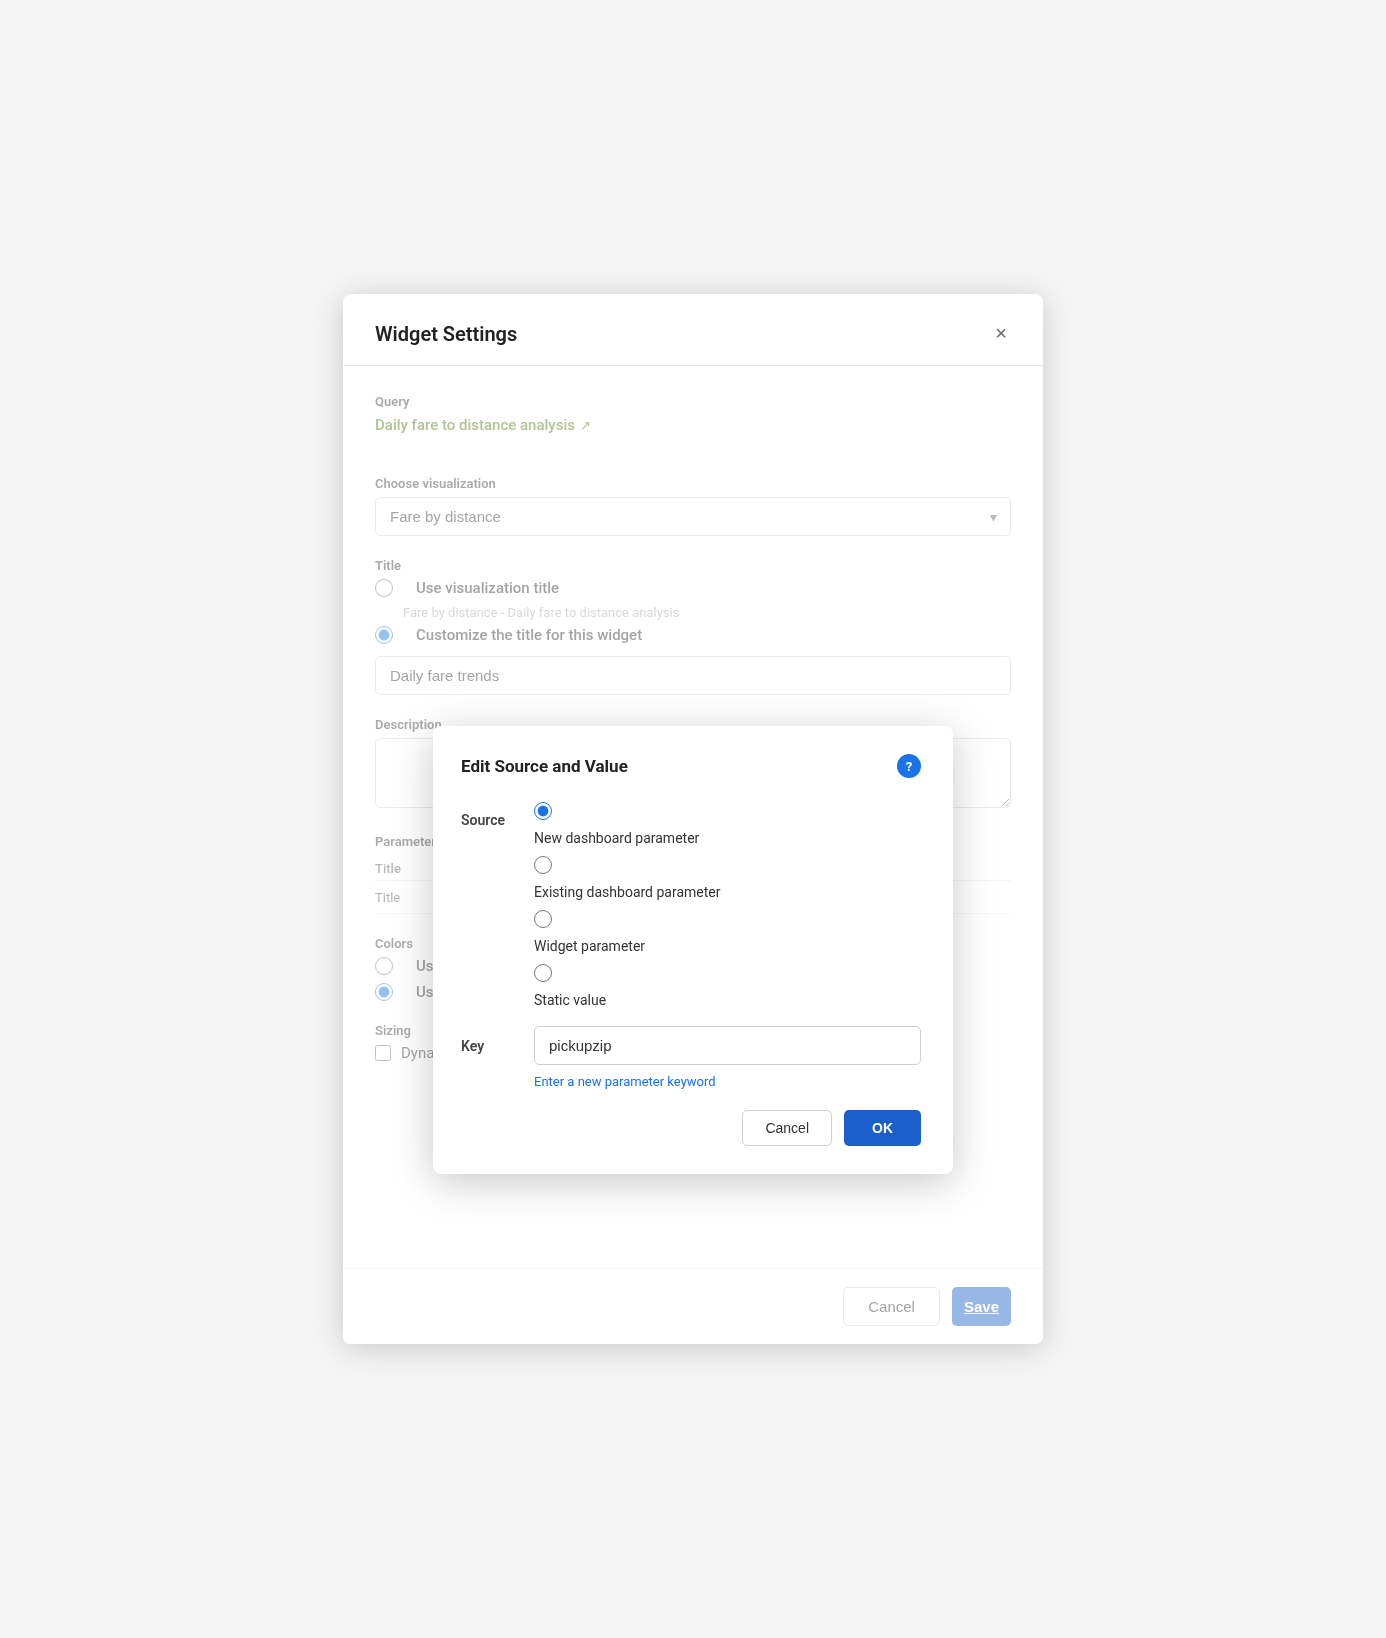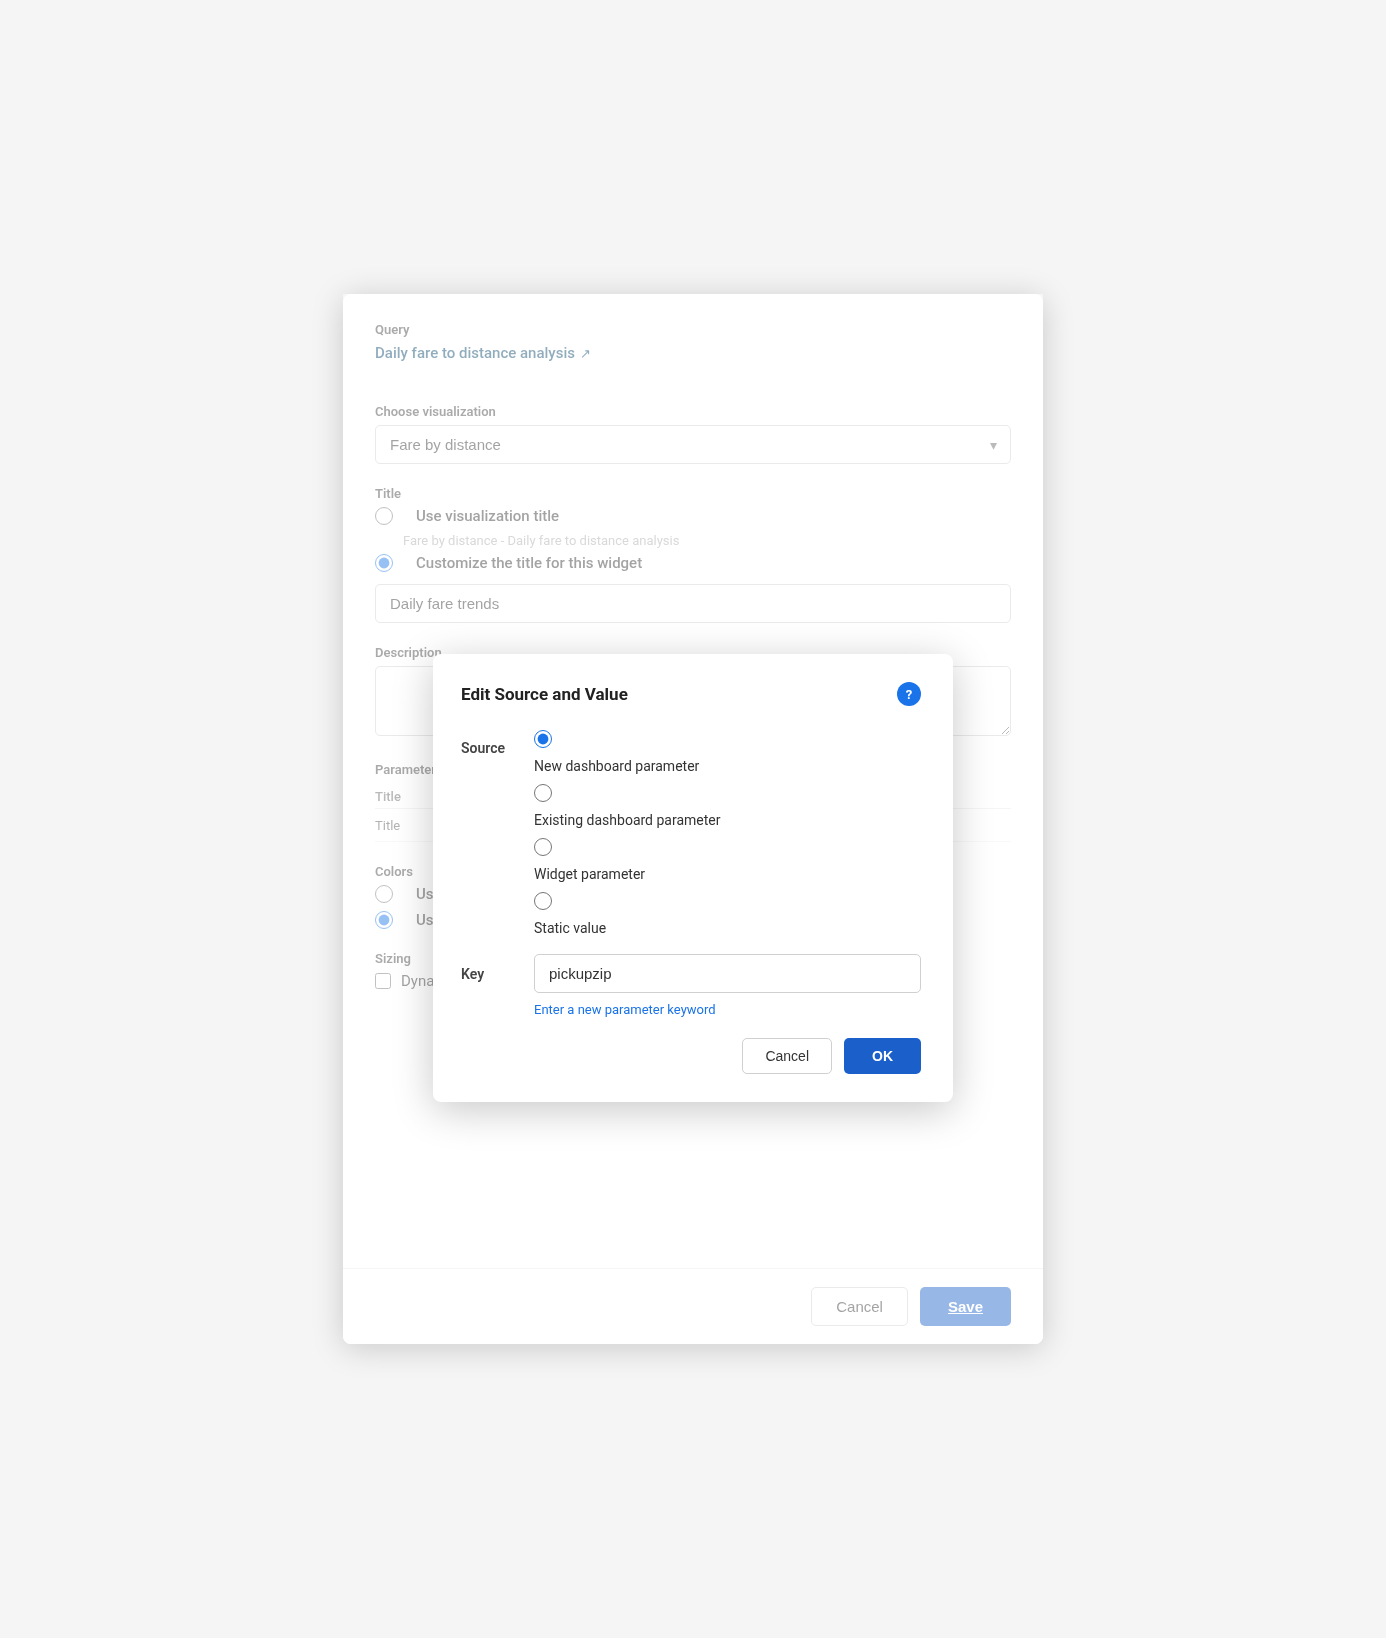--- a/index.html
+++ b/index.html
@@ -49,21 +49,21 @@
       position: relative;
       overflow: hidden;
     }
     .section-label {
       font-size: 13px;
       font-weight: 600;
       color: #444;
       margin-bottom: 6px;
     }
     .query-link {
-      color: #0c4a6e;
+      color: #4d7c0f;
       font-size: 15px;
       font-weight: 500;
       text-decoration: none;
       display: inline-flex;
       align-items: center;
       gap: 5px;
       margin-bottom: 20px;
     }
     .external-icon {
       font-size: 13px;
@@ -205,21 +205,21 @@
       padding: 10px 24px;
       font-size: 15px;
       color: #333;
       cursor: pointer;
       font-weight: 500;
     }
     .btn-save {
       background: #1a5fca;
       border: none;
       border-radius: 5px;
-      padding: 10px 28px;
+      padding: 10px 12px;
       font-size: 15px;
       color: #fff;
       cursor: pointer;
       font-weight: 600;
       text-decoration: underline;
     }
     
     .overlay {
       position: absolute;
       top: 0; left: 0; right: 0; bottom: 0;
@@ -353,20 +353,24 @@
       text-overflow: ellipsis;
       white-space: nowrap;
       display: inline-block;
     }
   </style>
 </head>
 <body>
 
 <div class="modal-outer">
 
+  <div class="modal-header">
+    <span class="modal-title">Widget Settings</span>
+    <button class="close-btn">×</button>
+  </div>
 
   <div class="modal-body">
 
     <div class="section-block">
       <div class="section-label">Query</div>
       <a class="query-link">
         <span>Daily fare to distance analysis</span>
         <span class="external-icon">↗</span>
       </a>
     </div>

